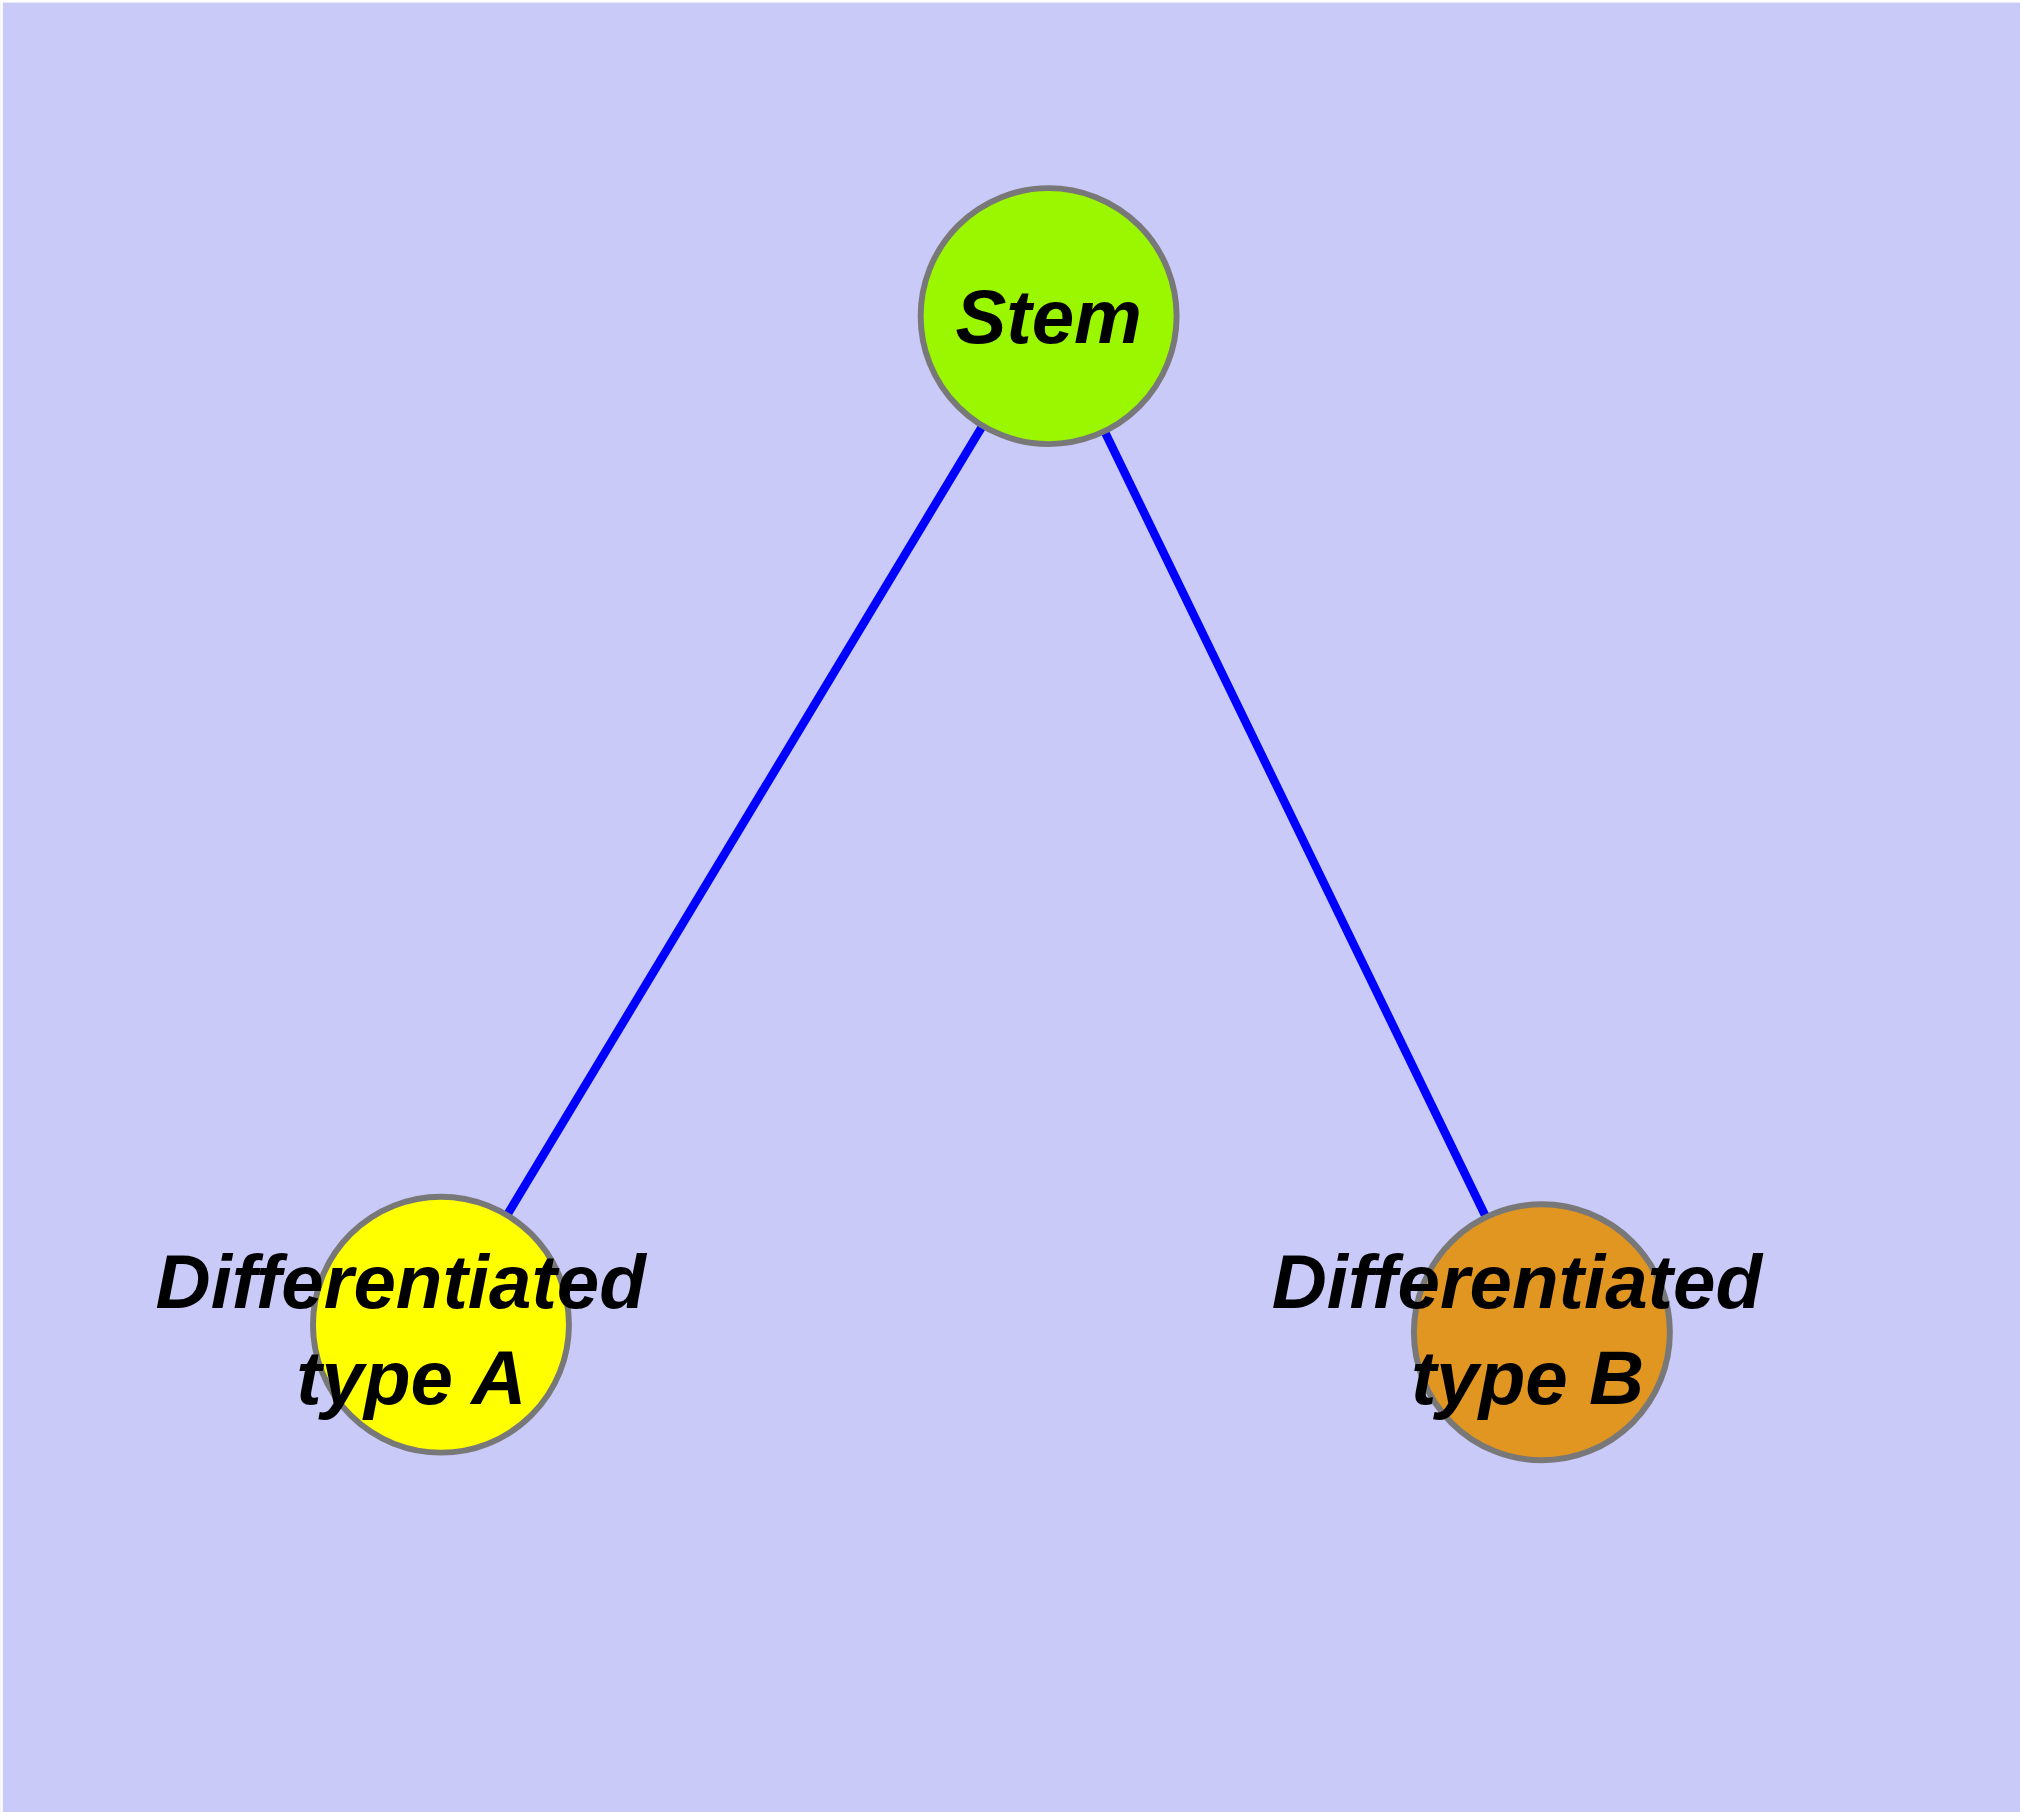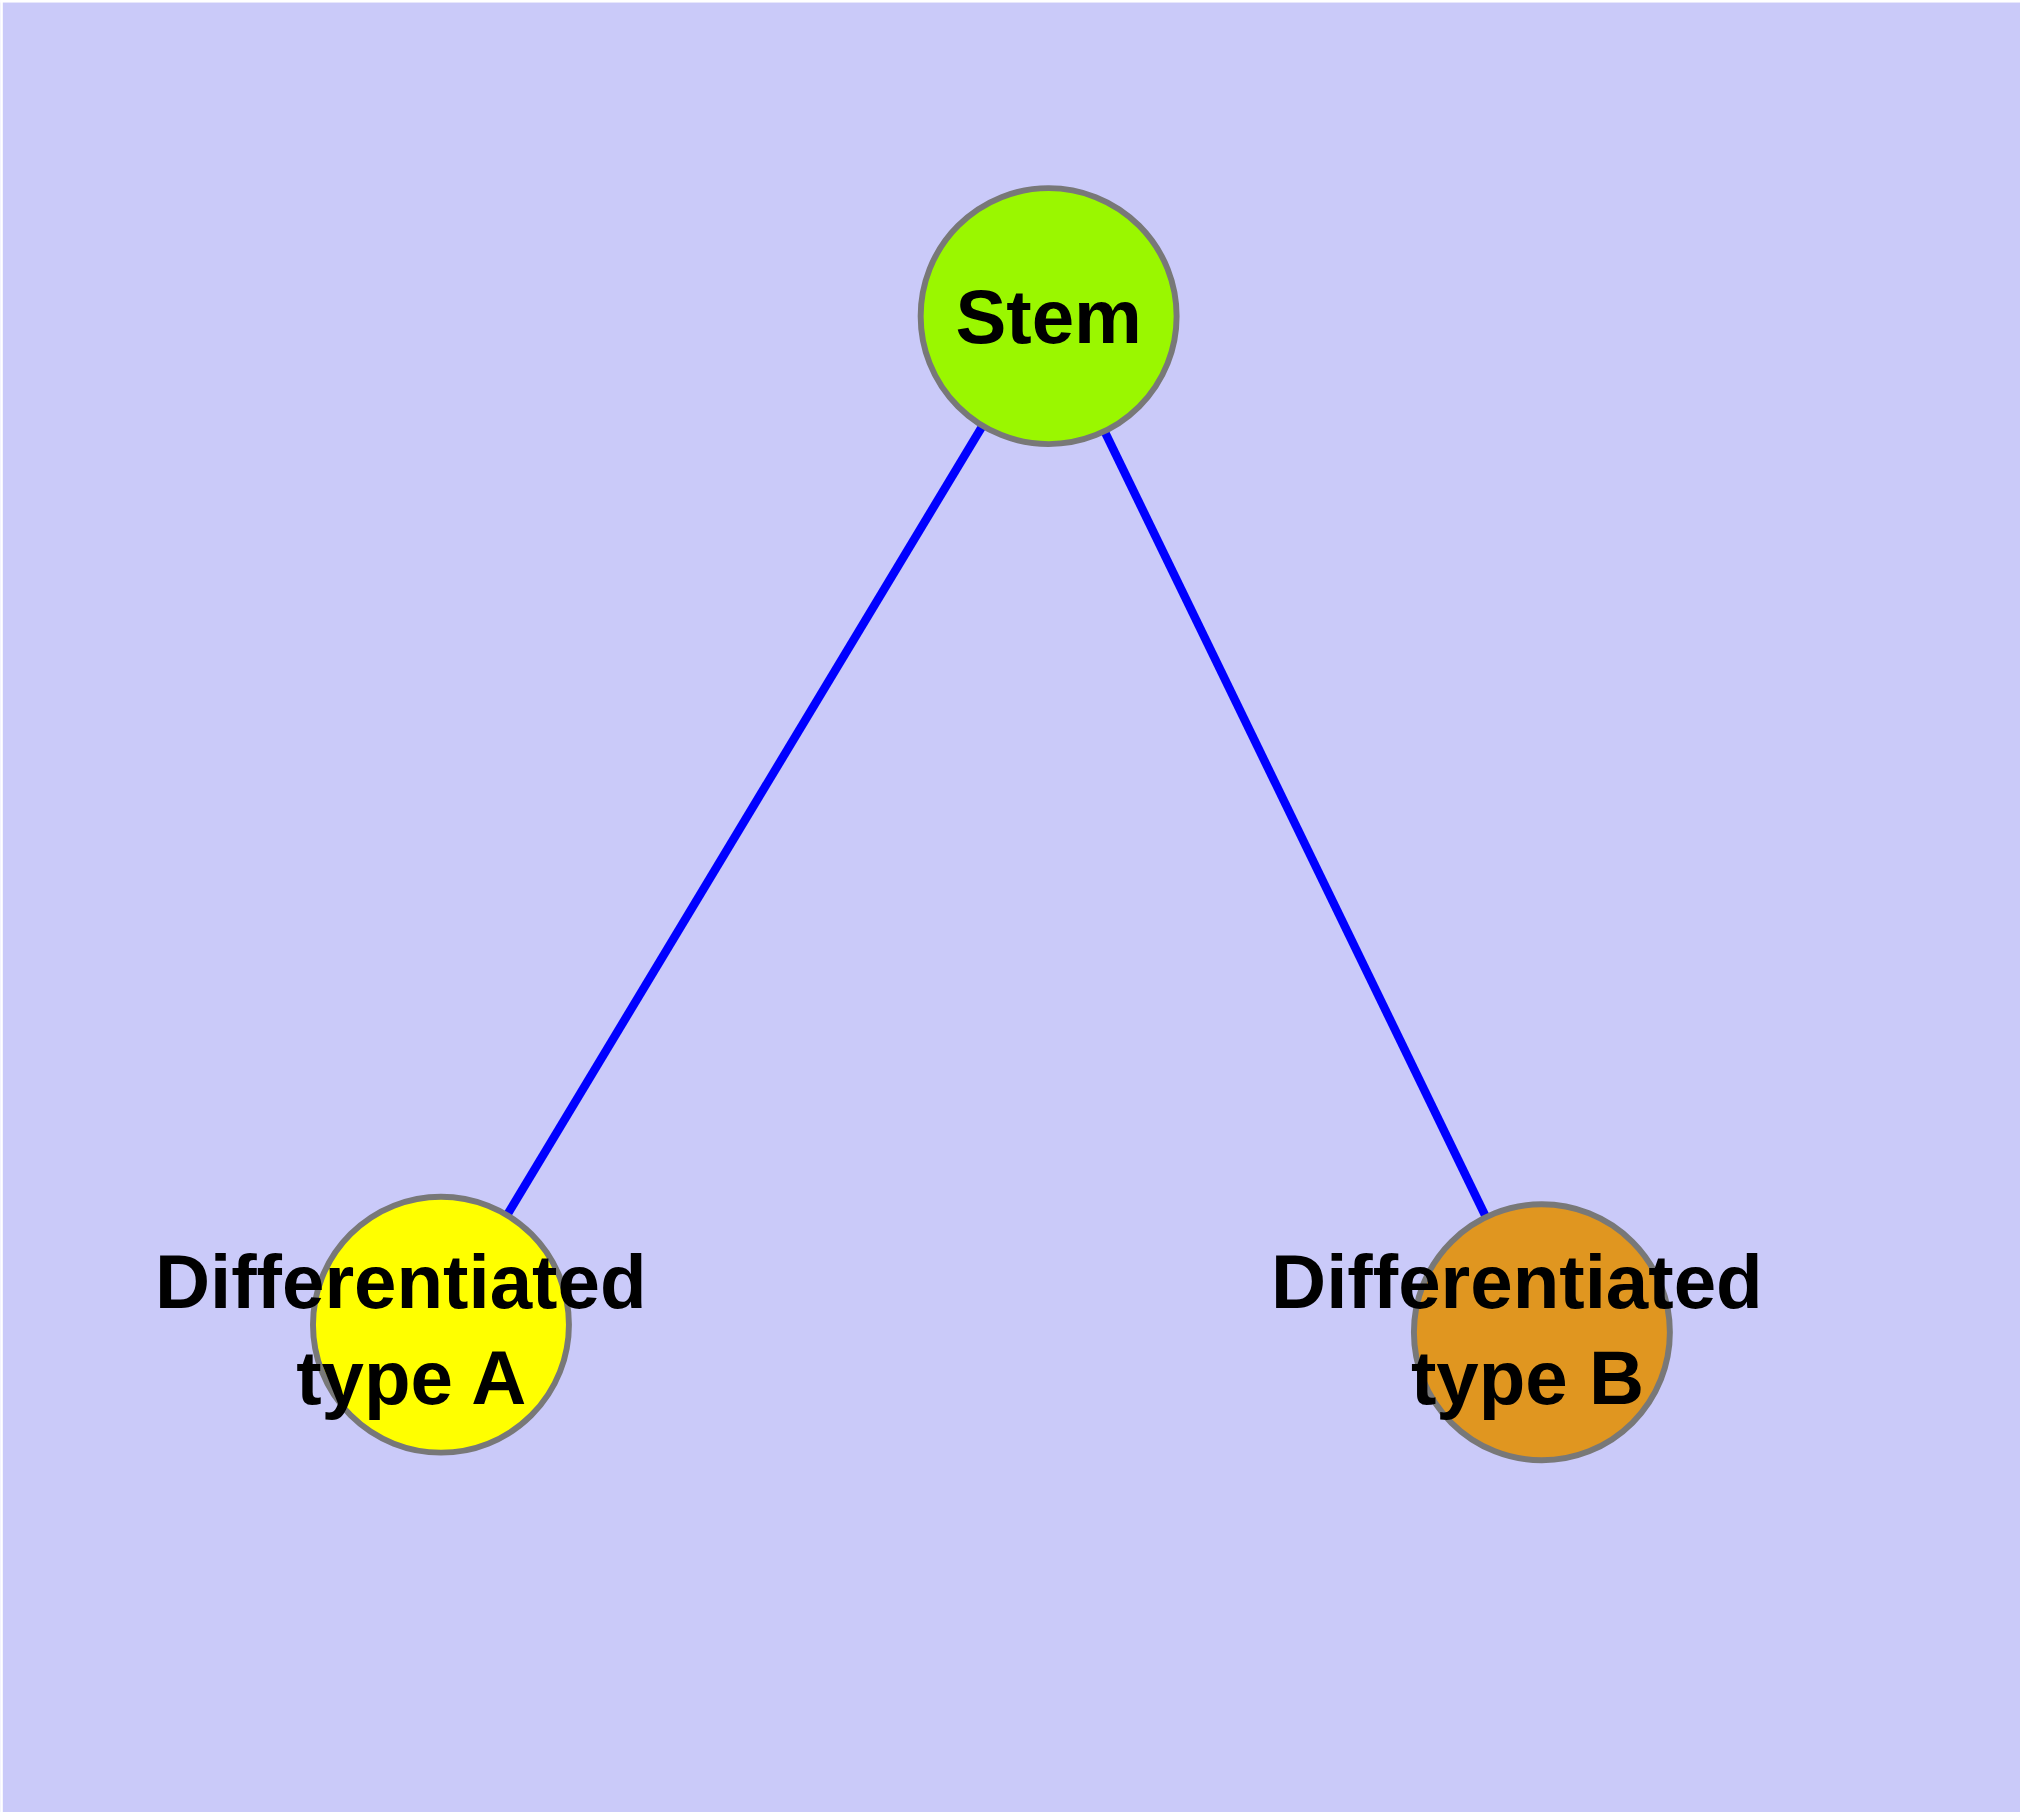--- a/index.html
+++ b/index.html
@@ -8,20 +8,21 @@
     width: 2021px;
     height: 1812px;
     overflow: hidden;
     background: #ffffff;
     font-family: "Liberation Sans", sans-serif;
   }
   #stage {
     position: relative;
     width: 2021px;
     height: 1544px;
+    font-style: italic;
   }
   svg { display: block; }
   .node-label {
     font-family: "Liberation Sans", sans-serif;
     font-size: 90px;
     font-weight: 700;
   }
 </style>
 </head>
 <body>

